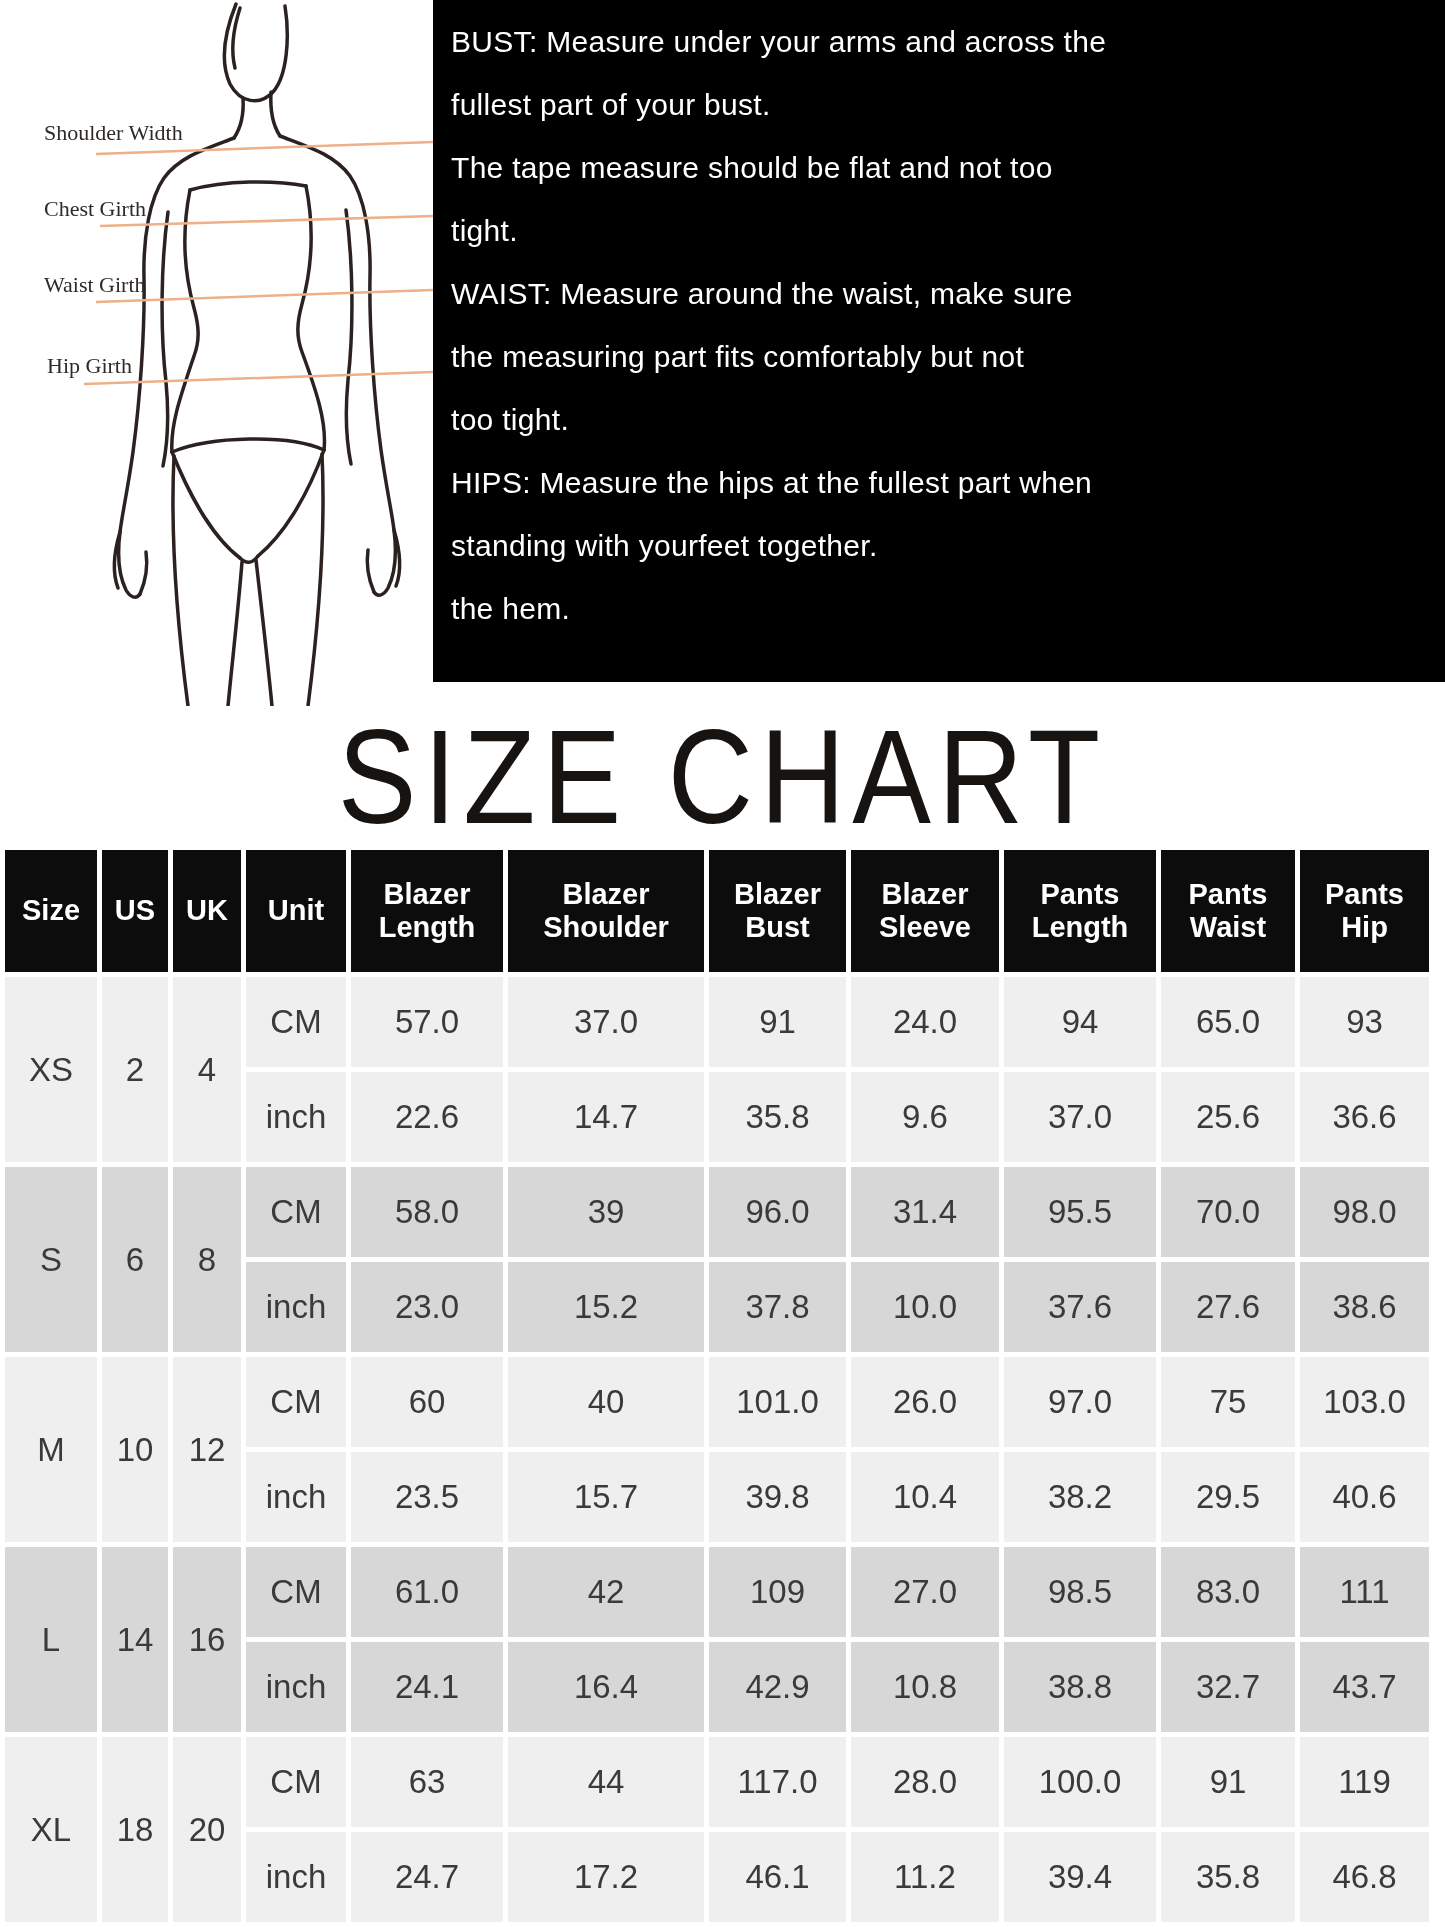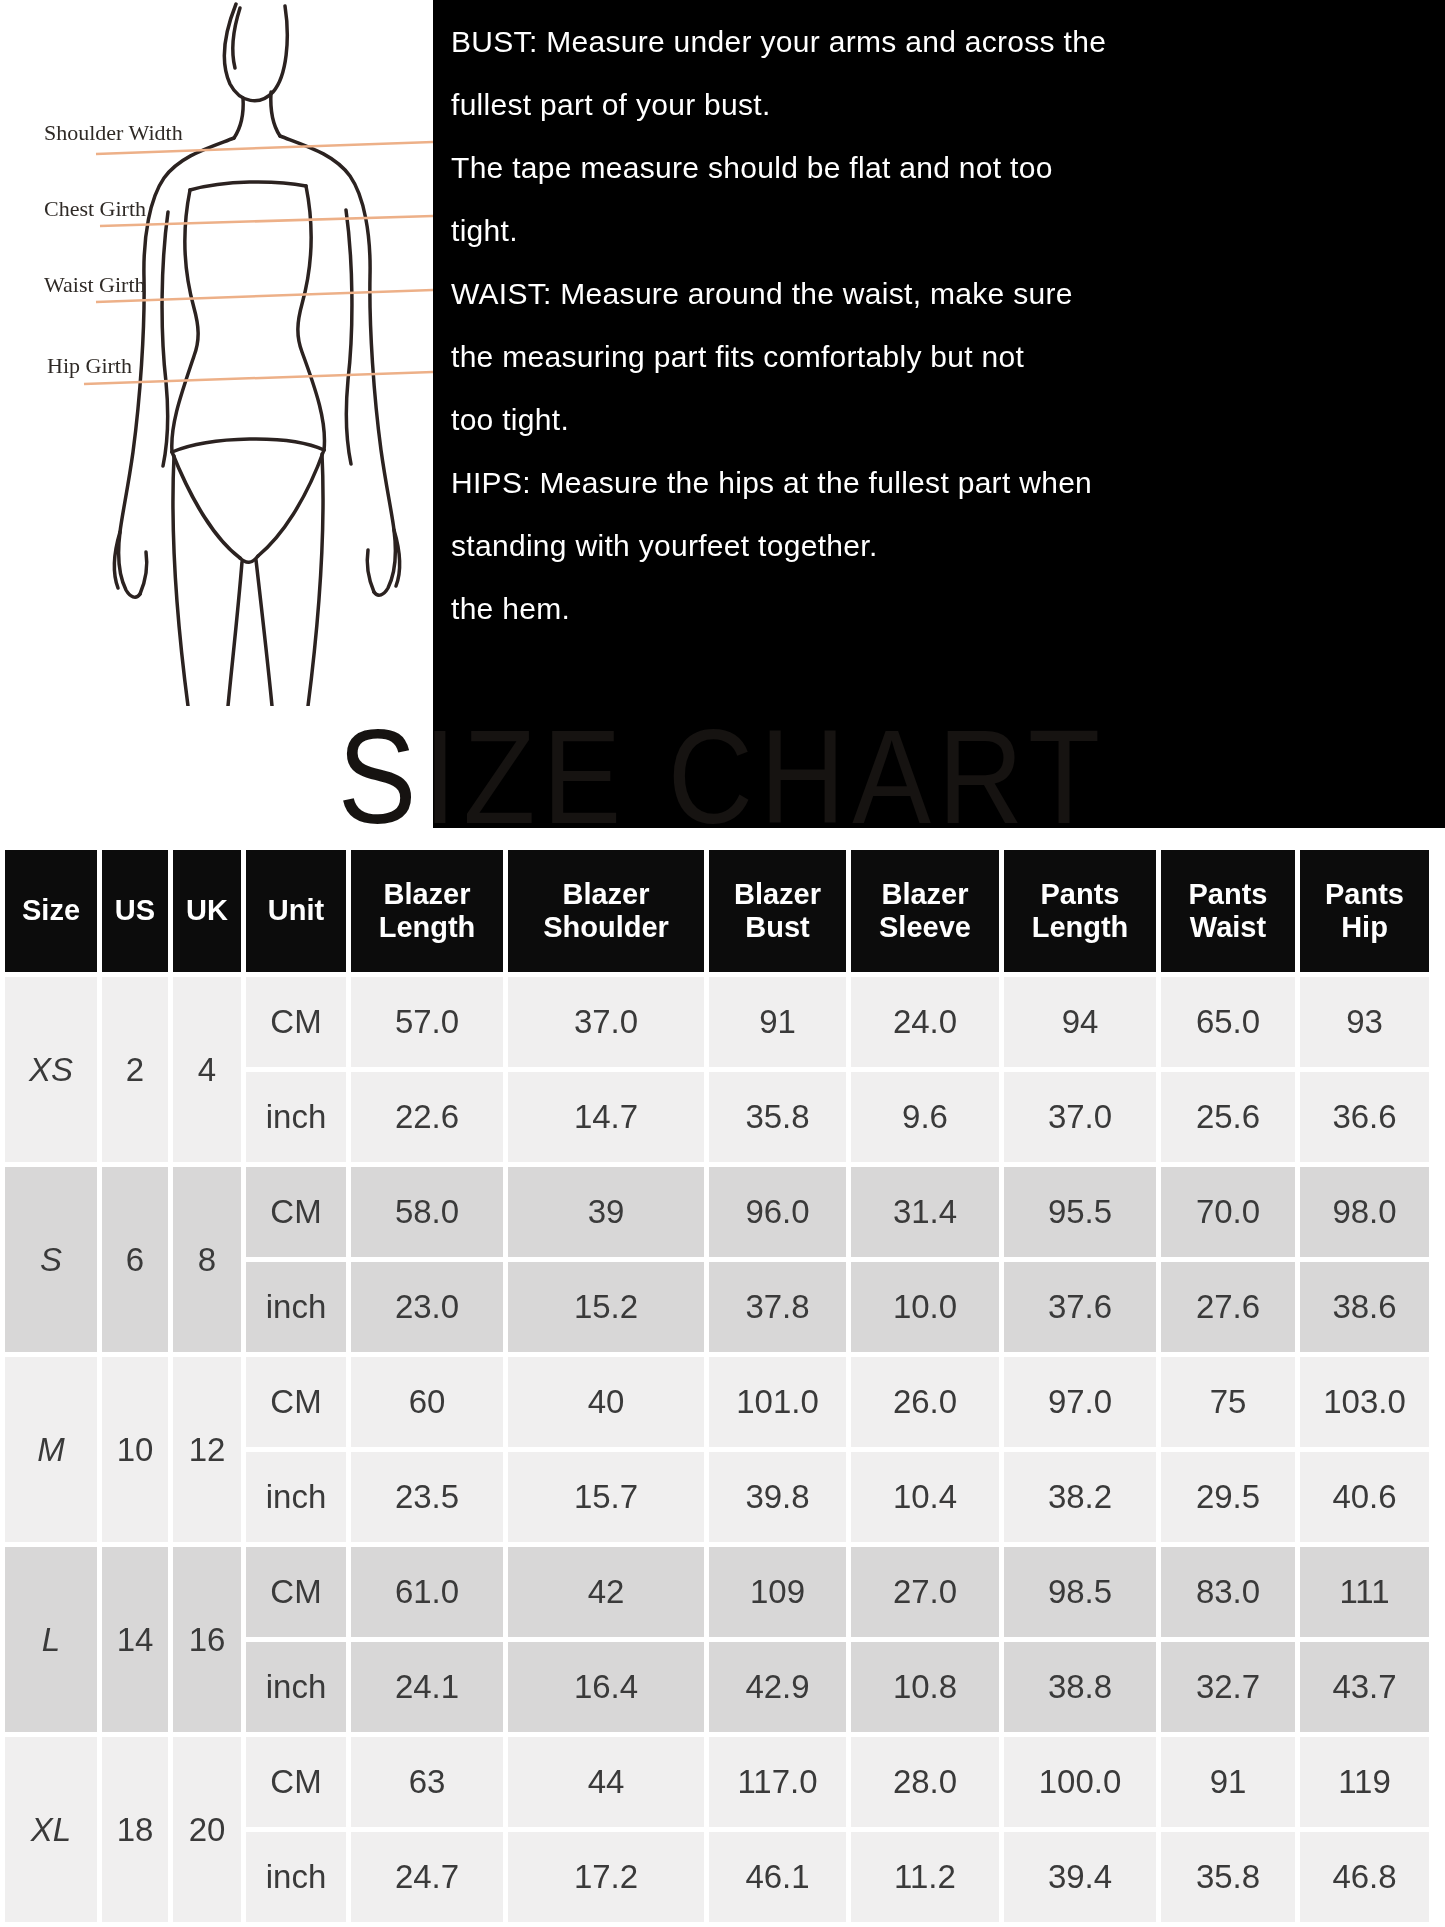--- a/index.html
+++ b/index.html
@@ -15,21 +15,21 @@
     font-family:"Liberation Sans",sans-serif;overflow:hidden;
   }
   .top{position:relative;width:1445px;height:706px;background:var(--page-bg);}
   .figure-area{position:absolute;left:0;top:0;width:433px;height:706px;}
   .figure-area svg{position:absolute;left:0;top:0;}
   .mlabel{
     position:absolute;font-family:"Liberation Serif",serif;
     font-size:22px;color:var(--label-text);white-space:nowrap;
   }
   .instructions{
-    position:absolute;left:433px;top:0;width:1012px;height:828px;
+    position:absolute;left:433px;top:0;width:1012px;height:682px;
     background:var(--panel-bg);padding-top:10px;
   }
   .instr-line{
     height:63px;display:flex;align-items:center;padding-left:18px;
     color:var(--panel-text);font-size:30px;letter-spacing:0.3px;white-space:nowrap;
   }
   .title-row{
     width:1445px;height:139px;display:flex;align-items:center;justify-content:center;
   }
   .title-text{
@@ -46,21 +46,21 @@
     background:var(--header-bg);color:var(--header-text);
     font-weight:700;font-size:29px;line-height:1.15;
     height:122px;text-align:center;vertical-align:middle;padding:0;
   }
   table.size-table td{
     height:90px;text-align:center;vertical-align:middle;
     color:var(--cell-text);font-size:33px;padding:0;
   }
   tr.band-light td{background:var(--band-light);}
   tr.band-dark td{background:var(--band-dark);}
-  td.size-cell{font-size:35px;font-style:italic;}
+  td.size-cell{font-size:35px;}
   td.unit-cell{font-size:31px;}
 </style>
 </head>
 <body>
 
 <div class="page">
 
   <div class="top">
 
     <div class="figure-area">

